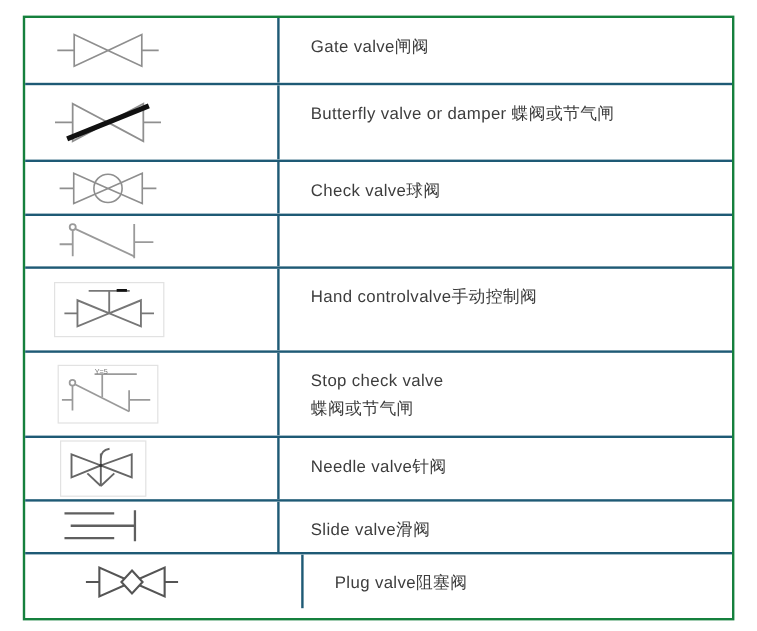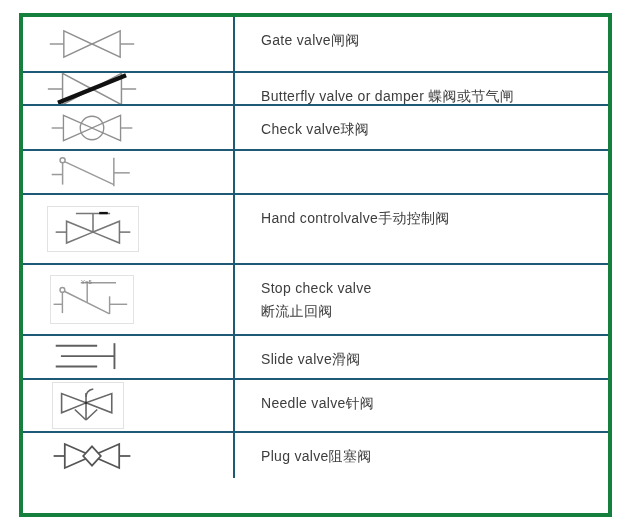--- a/index.html
+++ b/index.html
@@ -1,24 +1,24 @@
 <!DOCTYPE html>
 <html><head>
 <meta charset="utf-8">
 <style>
   * { margin:0; padding:0; box-sizing:border-box; }
   html,body { width:631px; height:526px; background:#ffffff; overflow:hidden;
               font-family:"Liberation Sans","DejaVu Sans",sans-serif; }
   .valve-table {
     position:absolute; left:19px; top:13px; width:593px; height:504px;
-    border:4px solid #15803d; background:#fff;
+    border:2px solid #15803d; background:#fff;
   }
   .row { display:flex; border-bottom:2px solid #1E5A75; overflow:hidden; }
-  .row:last-child { border-bottom:none; }
-  .r1{height:56px}.r2{height:33px}.r3{height:54px}.r4{height:45px}.r5{height:44px}
+  .row:last-child { border-bottom:none;padding-left:20px; }
+  .r1{height:56px}.r2{height:64px}.r3{height:54px}.r4{height:45px}.r5{height:44px}
   .r6{height:70px}.r7{height:71px}.r8{height:53px}.r9{height:44px}.r10{height:45px}
   .cell-symbol {
     width:212px; flex:0 0 212px; border-right:2px solid #1E5A75;
     display:flex; align-items:center; overflow:hidden;
   }
   .cell-symbol svg { display:block; margin-left:22px; }
   .cell-label { flex:1; padding:12px 8px 0 26px; color:#3D3D3D; font-size:14px;
                 letter-spacing:0.3px; line-height:23px; }
   .img-box { border:1px solid #e2e2e2; background:#fff; margin-left:24px;
              display:flex; align-items:center; justify-content:center; position:relative; }
@@ -127,36 +127,21 @@
           <path d="M16 17 L72 45"></path>
           <path d="M72 23 V45"></path>
             <path d="M72 33 H94"></path>
           <path d="M44 30 V6"></path>
             <path d="M36 6 H80"></path>
         </svg>
       </div>
     </div>
     <div class="cell-label">
       <span class="ln">Stop check valve</span>
-      <span class="ln">断流止回阀</span>
-    </div>
-  </div>
-
-  <div class="row r9">
-    <div class="cell-symbol">
-      <svg width="94" height="38" viewBox="0 0 100 44" fill="none" stroke="#5f5f5f" stroke-width="2.2">
-        <path d="M8 9 H56"></path>
-        <path d="M14 21 H76"></path>
-        <path d="M8 33 H56"></path>
-        <path d="M76 6 V36"></path>
-      </svg>
-    </div>
-    <div class="cell-label">
-      <span class="ln">Slide valve滑阀</span>
-      <span class="ln"></span>
+      <span class="ln">蝶阀或节气闸</span>
     </div>
   </div>
 
   <div class="row r8">
     <div class="cell-symbol">
       <div class="img-box box8">
         <svg width="66" height="41" viewBox="0 0 100 54" fill="none" stroke="#666666" stroke-width="2.4">
           <path d="M10 9 L10 38 L47 23 Z"></path>
           <path d="M86 9 L86 38 L47 23 Z"></path>
           <path d="M47 8 V49"></path>
@@ -166,20 +151,35 @@
           <circle cx="47" cy="23" r="2" fill="#333333" stroke="none"></circle>
         </svg>
       </div>
     </div>
     <div class="cell-label">
       <span class="ln">Needle valve针阀</span>
       <span class="ln"></span>
     </div>
   </div>
 
+  <div class="row r9">
+    <div class="cell-symbol">
+      <svg width="94" height="38" viewBox="0 0 100 44" fill="none" stroke="#5f5f5f" stroke-width="2.2">
+        <path d="M8 9 H56"></path>
+        <path d="M14 21 H76"></path>
+        <path d="M8 33 H56"></path>
+        <path d="M76 6 V36"></path>
+      </svg>
+    </div>
+    <div class="cell-label">
+      <span class="ln">Slide valve滑阀</span>
+      <span class="ln"></span>
+    </div>
+  </div>
+
   <div class="row r10">
     <div class="cell-symbol">
       <svg width="94" height="40" viewBox="0 0 100 50" fill="none" stroke="#555555" stroke-width="2.2">
         <path d="M2 25 H16"></path>
           <path d="M16 10 L16 40 L50 25 Z"></path>
         <path d="M84 10 L84 40 L50 25 Z"></path>
           <path d="M84 25 H98"></path>
         <path d="M50 13 L61 25 L50 37 L39 25 Z" fill="#ffffff"></path>
       </svg>
     </div>

